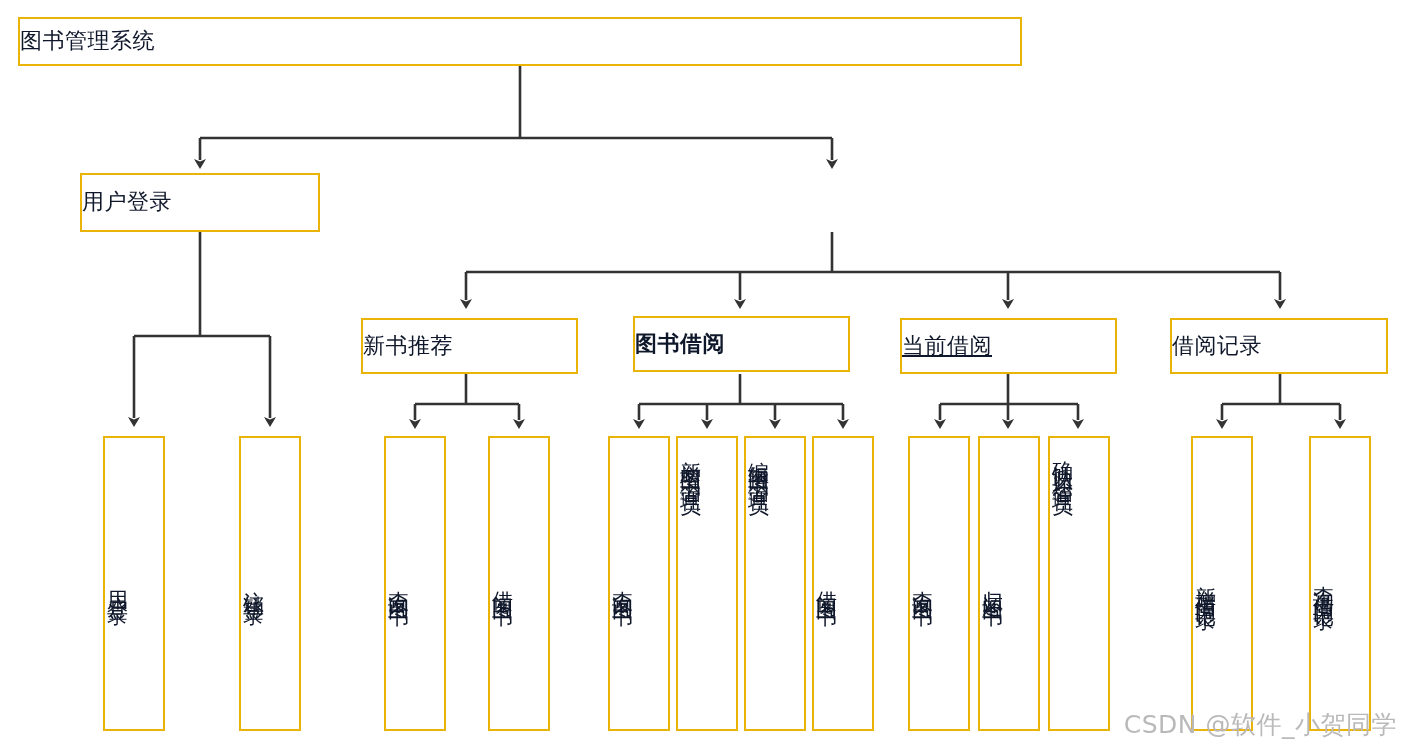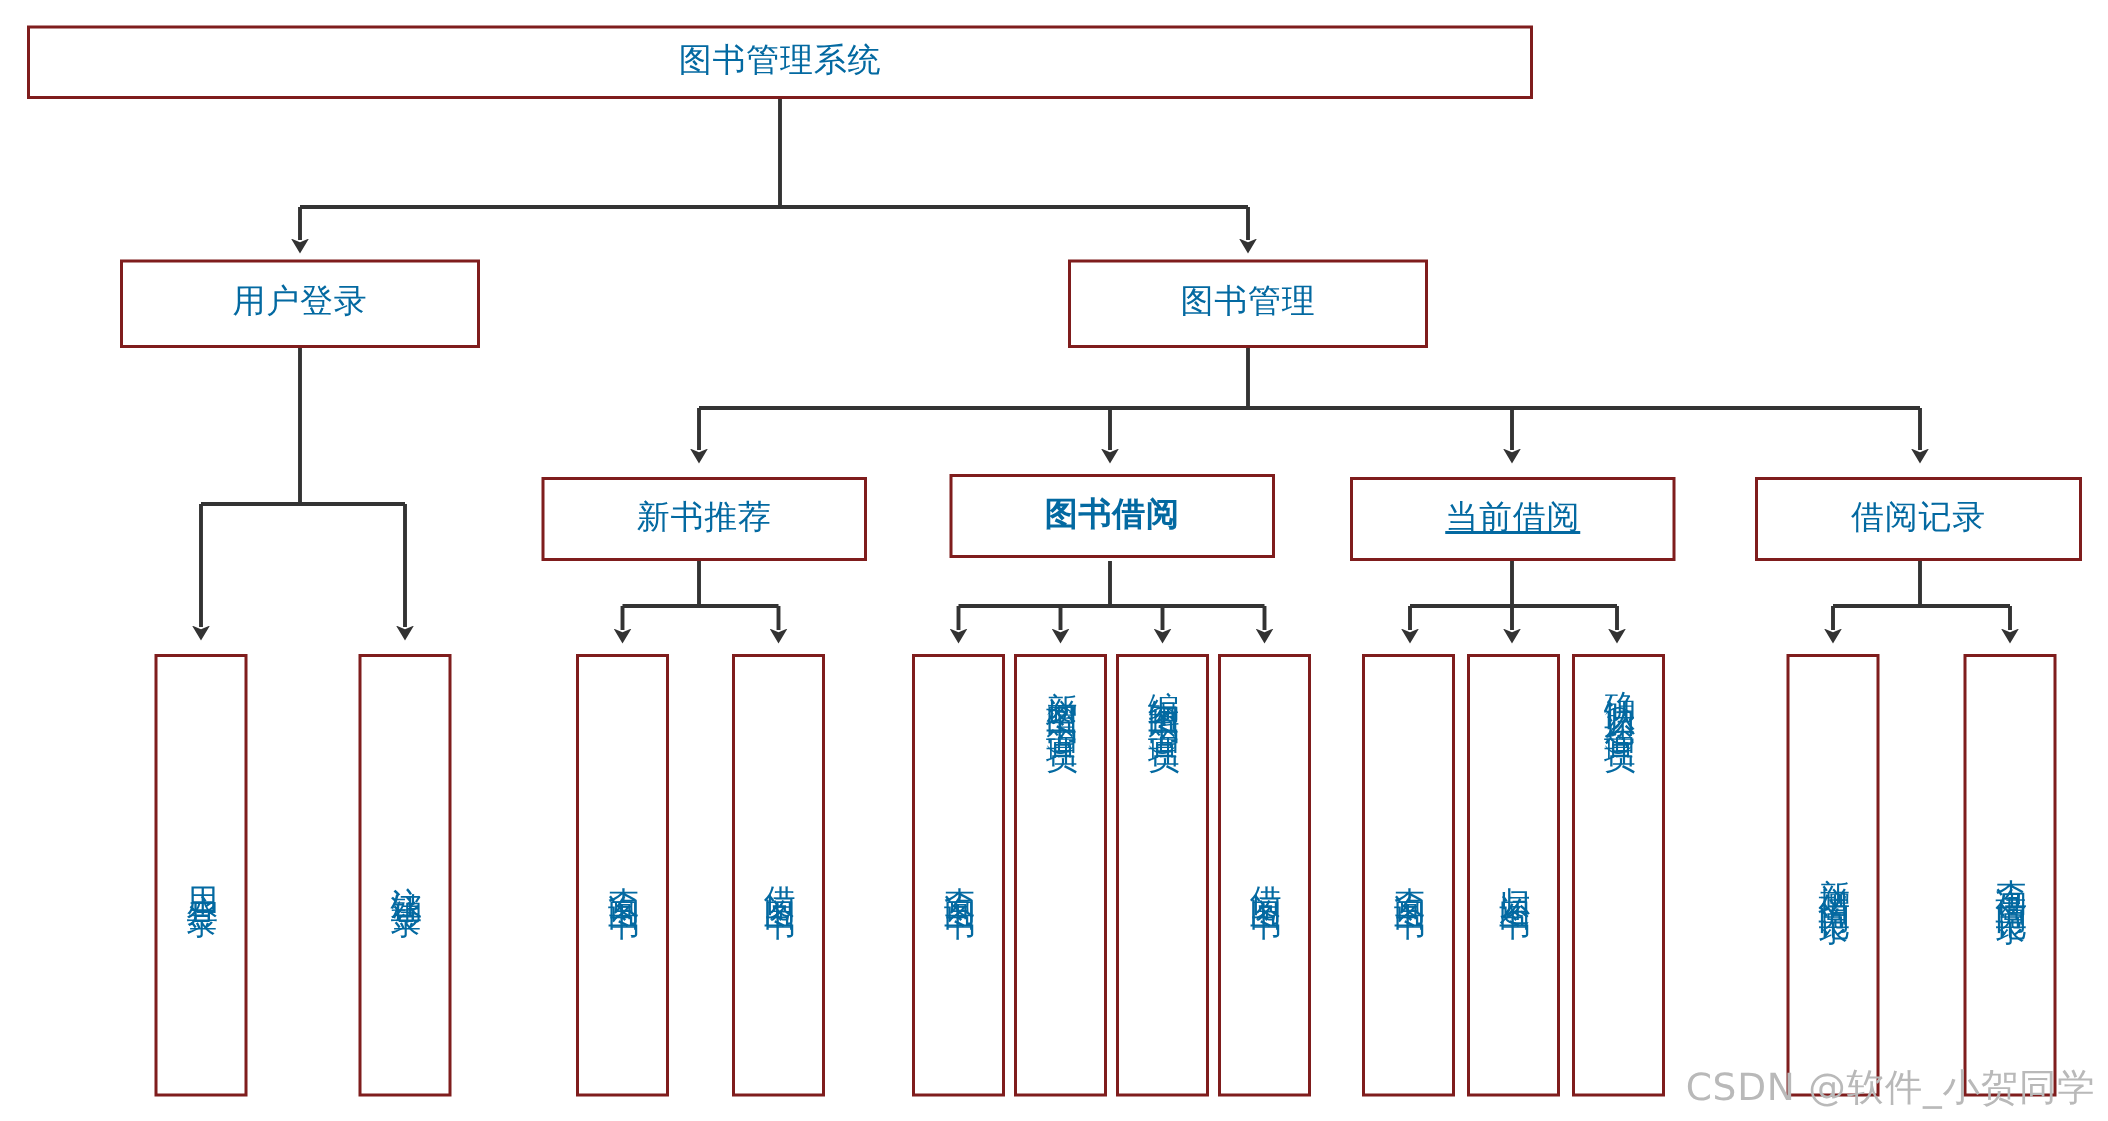--- a/index.html
+++ b/index.html
@@ -24,26 +24,25 @@
     position: absolute;
     left: 0;
     top: 0;
     width: 1405px;
     height: 747px;
     pointer-events: none;
   }
   .node {
     position: absolute;
     box-sizing: border-box;
-    border: 2px solid #7f1d1d;
+    border: 2px solid #eab308;
     background: #ffffff;
     display: flex;
     align-items: center;
-    justify-content: center;
-    color: #0369a1;
+    color: #0f172a;
     line-height: 1.12;
   }
   .node.horiz {
     font-size: 22px;
     letter-spacing: 0.5px;
   }
   .node.vert {
     font-size: 21px;
     padding-top: 6px;
     padding-bottom: 6px;
@@ -128,23 +127,20 @@
     </g>
   </svg>
 
   <div class="node horiz" style="left:18px; top:17px; width:1004px; height:49px;">
     <span>图书管理系统</span>
   </div>
 
   <div class="node horiz" style="left:80px; top:173px; width:240px; height:59px;">
     <span>用户登录</span>
   </div>
-  <div class="node horiz" style="left:712px; top:173px; width:240px; height:59px;">
-    <span>图书管理</span>
-  </div>
 
   <div class="node horiz" style="left:361px; top:318px; width:217px; height:56px;">
     <span>新书推荐</span>
   </div>
   <div class="node horiz" style="left:633px; top:316px; width:217px; height:56px;font-weight:bold;">
     <span>图书借阅</span>
   </div>
   <div class="node horiz" style="left:900px; top:318px; width:217px; height:56px;text-decoration:underline;">
     <span>当前借阅</span>
   </div>

